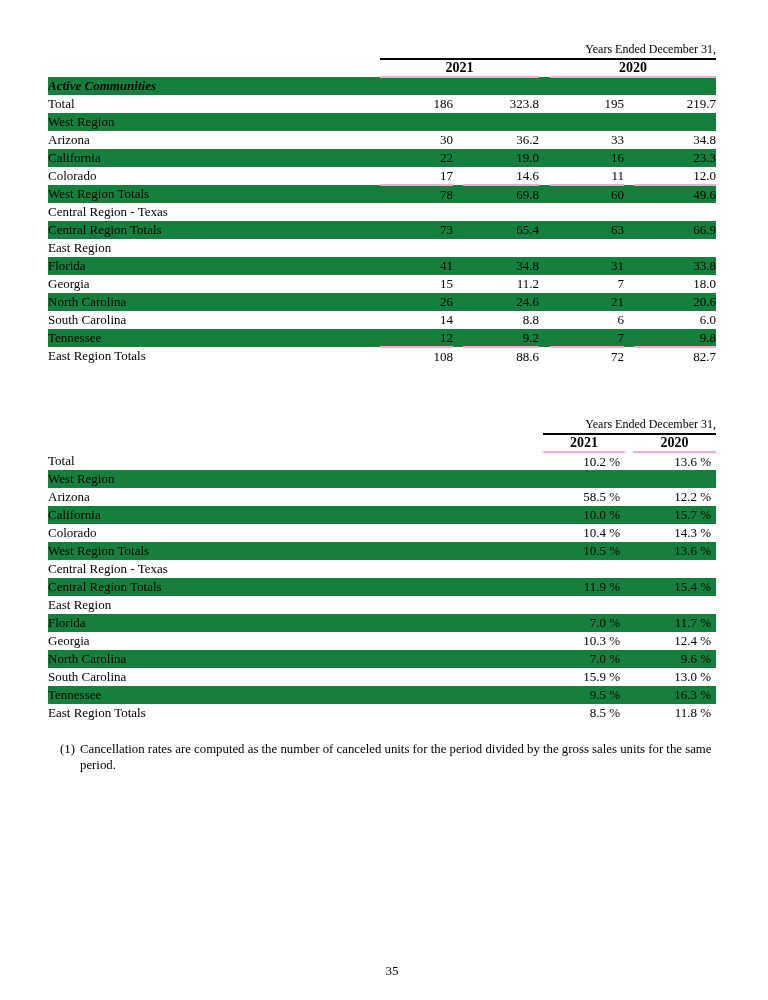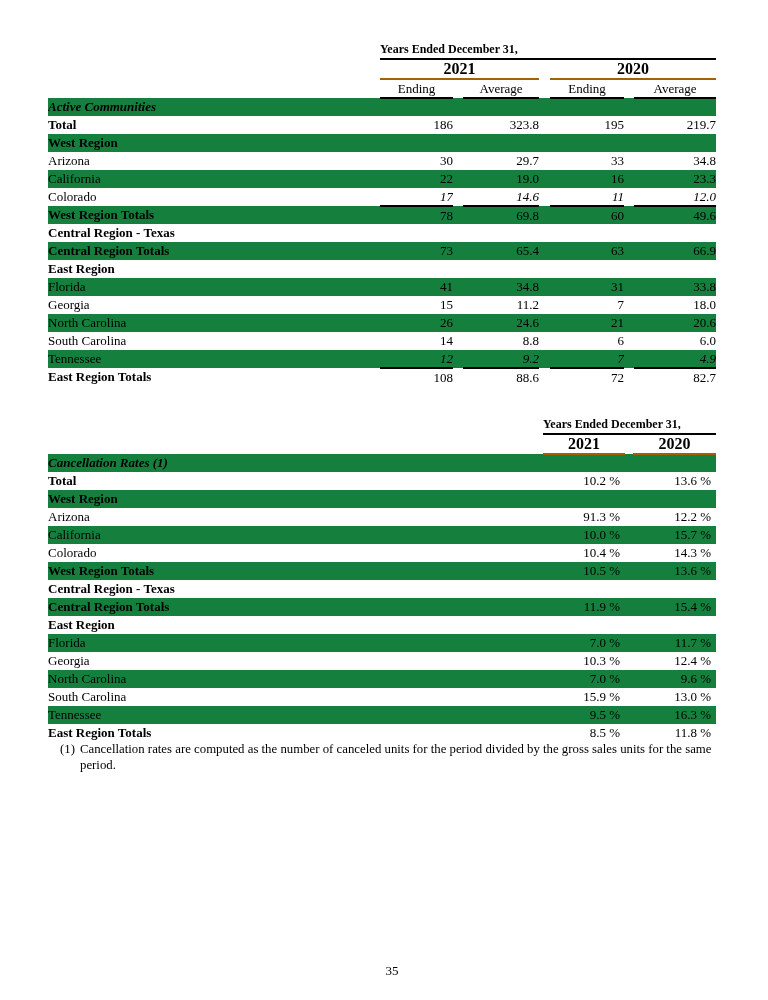--- a/index.html
+++ b/index.html
@@ -10,29 +10,29 @@
     font-family: "Liberation Serif", serif;
     position: relative; overflow: hidden;
   }
   .tbl { border-collapse: collapse; table-layout: fixed; width: 668px; font-size: 13px; }
   .tbl td { padding: 0; vertical-align: middle; white-space: nowrap; overflow: hidden; }
   tr.r { height: 18px; }
   tr.hdr-ye { height: 19px; }
   tr.hdr-yg { height: 18px; }
   tr.hdr-sub { height: 19px; }
   .shaded { background: #15803d; }
-  .b .label { font-weight: bold; }
+  .b .label { font-weight: normal; }
   .ib .label { font-weight: bold; font-style: italic; }
   .label { text-align: left; padding-left: 3px; }
   .num { text-align: right; padding-right: 6px; }
   .t2 .num { padding-right: 5px; }
-  .ye  { text-align: left; font-weight: bold; font-size: 12px; border-bottom: 2px solid #000; }
-  .yg  { text-align: center; font-weight: bold; font-size: 16px; border-bottom: 2px solid #a16207; }
+  .ye  { text-align: right; font-weight: normal; font-size: 12px; border-bottom: 2px solid #000; }
+  .yg  { text-align: center; font-weight: bold; font-size: 14px; border-bottom: 2px solid #f9a8d4; }
   .sub { text-align: center; border-bottom: 2px solid #000; }
-  .ruled .num { border-bottom: 2px solid #000000; font-style: italic; }
+  .ruled .num { border-bottom: 2px solid #f9a8d4; }
   .t1-wrap { position: absolute; left: 48px; top: 40px; }
   .t2-wrap { position: absolute; left: 48px; top: 415px; }
   .footnote { position: absolute; left: 60px; top: 742px; width: 658px; display: flex; font-size: 12.8px; line-height: 15.5px; }
   .fn-marker { width: 20px; flex: none; }
   .fn-text { flex: 1; }
   .page-num { position: absolute; top: 963px; left: 8px; width: 768px; text-align: center; font-size: 13px; }
 </style>
 </head>
 <body>
 
@@ -52,30 +52,20 @@
         <tr class="hdr-ye">
     <td class="label"></td>
     <td colspan="7" class="ye">Years Ended December 31,</td>
   </tr>
   <tr class="hdr-yg">
     <td class="label"></td>
     <td colspan="3" class="yg">2021</td>
     <td></td>
     <td colspan="3" class="yg">2020</td>
   </tr>
-  <tr class="hdr-sub">
-    <td class="label"></td>
-    <td class="sub">Ending</td>
-    <td></td>
-    <td class="sub">Average</td>
-    <td></td>
-    <td class="sub">Ending</td>
-    <td></td>
-    <td class="sub">Average</td>
-  </tr>
 
   <tr class="r shaded ib">
     <td class="label">Active Communities</td>
     <td class="num"></td>
           <td></td>
     <td class="num"></td>
           <td></td>
     <td class="num"></td>
           <td></td>
     <td class="num"></td>
@@ -97,21 +87,21 @@
     <td class="num"></td>
           <td></td>
     <td class="num"></td>
           <td></td>
     <td class="num"></td>
   </tr>
   <tr class="r">
     <td class="label">Arizona</td>
     <td class="num">30</td>
           <td></td>
-    <td class="num">29.7</td>
+    <td class="num">36.2</td>
           <td></td>
     <td class="num">33</td>
           <td></td>
     <td class="num">34.8</td>
   </tr>
   <tr class="r shaded">
     <td class="label">California</td>
     <td class="num">22</td>
           <td></td>
     <td class="num">19.0</td>
@@ -211,21 +201,21 @@
     <td class="num">6.0</td>
   </tr>
   <tr class="r shaded ruled">
     <td class="label">Tennessee</td>
     <td class="num">12</td>
           <td></td>
     <td class="num">9.2</td>
           <td></td>
     <td class="num">7</td>
           <td></td>
-    <td class="num">4.9</td>
+    <td class="num">9.8</td>
   </tr>
   <tr class="r b">
     <td class="label">East Region Totals</td>
     <td class="num">108</td>
           <td></td>
     <td class="num">88.6</td>
           <td></td>
     <td class="num">72</td>
           <td></td>
     <td class="num">82.7</td>
@@ -247,41 +237,35 @@
     <td class="label"></td>
     <td colspan="3" class="ye">Years Ended December 31,</td>
   </tr>
   <tr class="hdr-yg">
     <td class="label"></td>
     <td class="yg">2021</td>
     <td></td>
     <td class="yg">2020</td>
   </tr>
 
-  <tr class="r shaded ib">
-    <td class="label">Cancellation Rates (1)</td>
-    <td class="num"></td>
-          <td></td>
-    <td class="num"></td>
-  </tr>
   <tr class="r b">
     <td class="label">Total</td>
     <td class="num">10.2 %</td>
           <td></td>
     <td class="num">13.6 %</td>
   </tr>
   <tr class="r shaded b">
     <td class="label">West Region</td>
     <td class="num"></td>
           <td></td>
     <td class="num"></td>
   </tr>
   <tr class="r">
     <td class="label">Arizona</td>
-    <td class="num">91.3 %</td>
+    <td class="num">58.5 %</td>
           <td></td>
     <td class="num">12.2 %</td>
   </tr>
   <tr class="r shaded">
     <td class="label">California</td>
     <td class="num">10.0 %</td>
           <td></td>
     <td class="num">15.7 %</td>
   </tr>
   <tr class="r">

